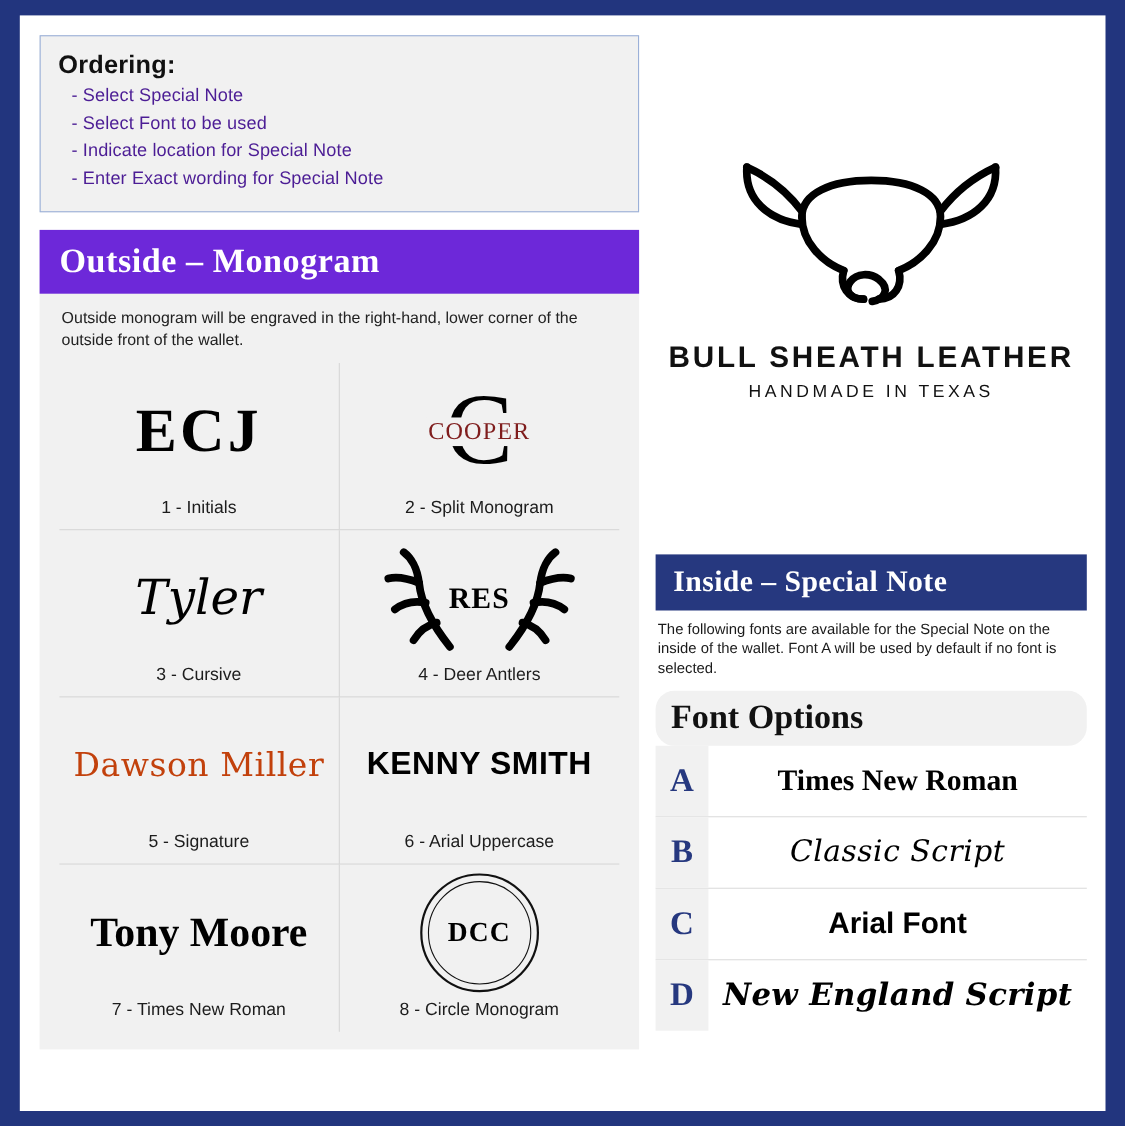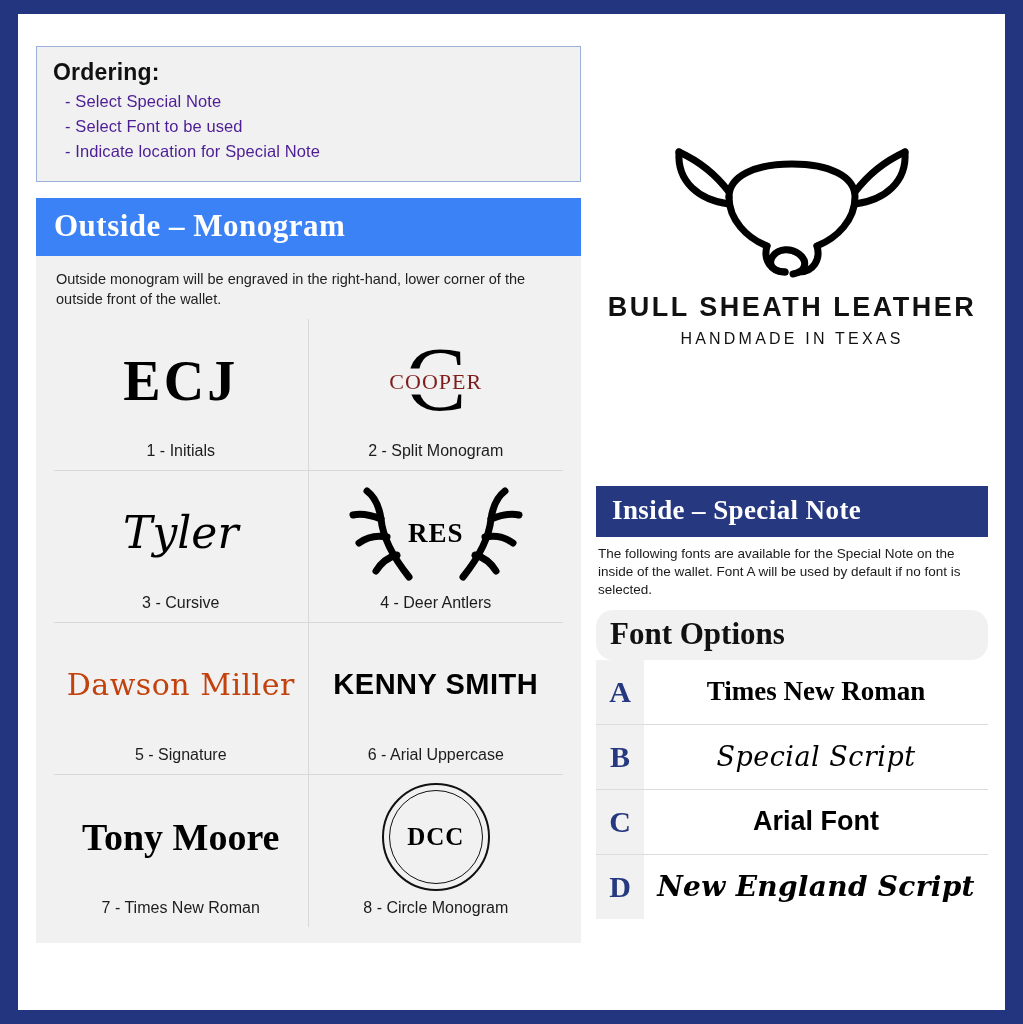--- a/index.html
+++ b/index.html
@@ -19,21 +19,21 @@
     top: 14px;
     width: 987px;
     height: 996px;
     background: #ffffff;
     box-sizing: border-box;
   }
   
   .left-col {
     position: absolute;
     left: 18px;
-    top: 32px;
+    top: 18px;
     width: 591px;
   }
   .ordering-box {
     border: 1px solid #9bb0d8;
     background: #f1f1f1;
     padding: 10px 14px 14px 14px;
     box-sizing: border-box;
     width: 545px;
   }
   .ordering-title {
@@ -50,21 +50,21 @@
     letter-spacing: 0.1px;
   }
   .panel {
     margin-top: 16px;
     background: #f1f1f1;
     width: 545px;
     padding-bottom: 16px;
     box-sizing: border-box;
   }
   .band {
-    background: #3b82f6;
+    background: #6d28d9;
     color: #ffffff;
     font-family: "Liberation Serif", serif;
     font-weight: bold;
     font-size: 31px;
     padding: 10px 18px 12px 18px;
     letter-spacing: 0.5px;
     box-sizing: border-box;
   }
   .panel-sub {
     font-size: 14.5px;
@@ -216,20 +216,21 @@
     width: 392px;
   }
   .logo-wrap {
     width: 392px;
     padding-top: 110px;
     display: flex;
     flex-direction: column;
     align-items: center;
   }
   .brand-name {
+    margin-top: 18px;
     font-family: "Liberation Sans", sans-serif;
     font-weight: bold;
     font-size: 27px;
     letter-spacing: 2.5px;
     color: #111;
   }
   .brand-sub {
     margin-top: 7px;
     font-family: "Liberation Sans", sans-serif;
     font-size: 16px;
@@ -320,20 +321,21 @@
 
 <div class="page">
 
   <div class="left-col">
 
     <div class="ordering-box">
       <div class="ordering-title">Ordering:</div>
       <div class="ordering-line">- Select Special Note</div>
       <div class="ordering-line">- Select Font to be used</div>
       <div class="ordering-line">- Indicate location for Special Note</div>
+      <div class="ordering-line">- Enter Exact wording for Special Note</div>
     </div>
 
     <div class="panel">
       <div class="band">Outside – Monogram</div>
       <div class="panel-sub">Outside monogram will be engraved in the right-hand, lower corner of the outside front of the wallet.</div>
 
       <div class="grid">
 
         <div class="cell left-cell">
           <div class="sample">
@@ -444,21 +446,21 @@
     <div class="font-row">
       <div class="font-letter">A</div>
       <div class="font-sample">
         <span class="f-times">Times New Roman</span>
       </div>
     </div>
 
     <div class="font-row">
       <div class="font-letter">B</div>
       <div class="font-sample">
-        <span class="f-classic">Special Script</span>
+        <span class="f-classic">Classic Script</span>
       </div>
     </div>
 
     <div class="font-row">
       <div class="font-letter">C</div>
       <div class="font-sample">
         <span class="f-arial">Arial Font</span>
       </div>
     </div>
 

